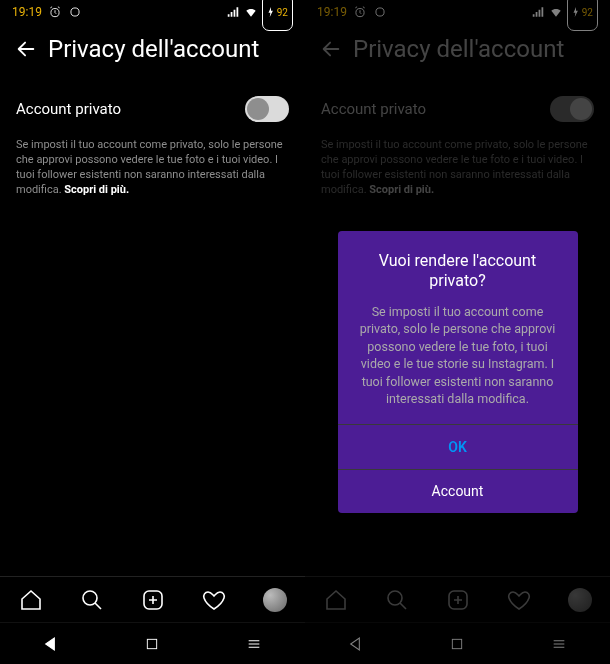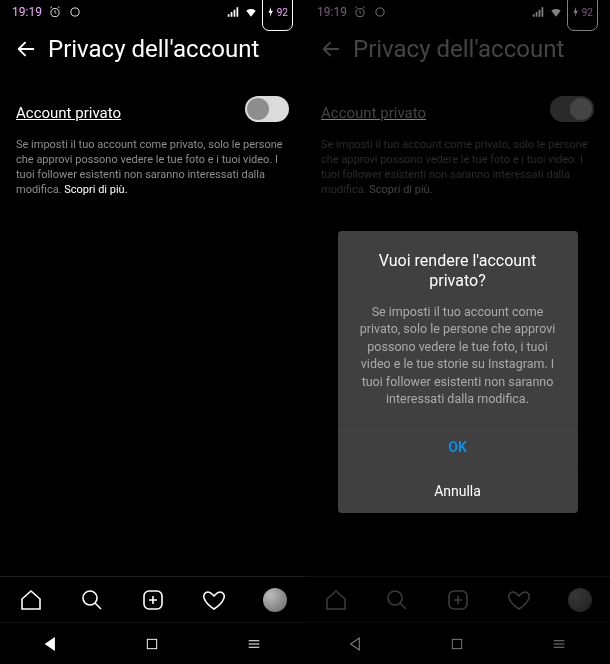--- a/index.html
+++ b/index.html
@@ -1,47 +1,47 @@
 <!DOCTYPE html>
 <html><head>
   <meta charset="utf-8">
   <style>
     * { margin: 0; padding: 0; box-sizing: border-box; }
     body { width: 610px; height: 664px; background: #000; display: flex; font-family: -apple-system, Roboto, sans-serif; overflow: hidden; }
     .screen { width: 305px; height: 664px; background: #000; position: relative; display: flex; flex-direction: column; }
-    .status-bar { height: 24px; background: #000; display: flex; align-items: center; padding: 0 12px; color: #f0abfc; font-size: 12px; justify-content: space-between; }
+    .status-bar { height: 24px; background: #000; display: flex; align-items: center; padding: 0 12px; color: #eab308; font-size: 12px; justify-content: space-between; }
     .status-left { display: flex; align-items: center; gap: 6px; }
     .status-right { display: flex; align-items: center; gap: 4px; }
     .status-icon { width: 14px; height: 14px; fill: #fff; }
     .battery-box { display: flex; border: 1px solid #fff; border-radius: 7px; padding: 12px 4px; font-size: 10px; gap: 2px; }
     .header { height: 50px; display: flex; align-items: center; padding: 0 8px; color: #fff; }
     .back-btn { width: 36px; height: 36px; display: flex; align-items: center; justify-content: center; cursor: pointer; }
     .header-title { font-size: 24px; font-weight: 400; margin-left: 4px; }
     .content { flex: 1; padding: 12px 16px; color: #fff; position: relative; }
-    .row { display: flex; align-items: flex-end; justify-content: space-between; padding: 10px 0; text-decoration: underline; }
+    .row { display: flex; align-items: center; justify-content: space-between; padding: 10px 0; }
     .row-label { font-size: 15px; color: #fff; }
     .toggle { width: 44px; height: 26px; border-radius: 13px; position: relative; cursor: pointer; }
     .toggle.off { background: #dbdbdb; }
     .toggle.off .knob { left: 2px; background: #8e8e8e; }
     .toggle.on-dim { background: #555; }
     .toggle.on-dim .knob { right: 2px; background: #888; }
     .knob { width: 22px; height: 22px; border-radius: 11px; position: absolute; top: 2px; }
     .desc { font-size: 11px; color: #8e8e8e; line-height: 1.35; margin-top: 6px; }
-    .desc .link { color: #fff; cursor: pointer; }
+    .desc .link { color: #fff; cursor: pointer; font-weight: bold; }
     .bottom-tabs { height: 46px; display: flex; border-top: 1px solid #222; }
     .tab { flex: 1; display: flex; align-items: center; justify-content: center; cursor: pointer; }
     .tab svg { width: 24px; height: 24px; fill: none; stroke: #fff; stroke-width: 1.6; }
     .avatar { width: 24px; height: 24px; border-radius: 12px; background: radial-gradient(circle at 30% 30%, #bbb, #666); }
     .android-nav { height: 42px; background: #000; display: flex; align-items: center; justify-content: space-around; border-top: 1px solid #111; }
     .nav-btn { width: 60px; height: 32px; display: flex; align-items: center; justify-content: center; cursor: pointer; }
     .nav-shape { fill: #fff; }
     .screen.dimmed .status-bar, .screen.dimmed .header, .screen.dimmed .content-row, .screen.dimmed .bottom-tabs, .screen.dimmed .android-nav { opacity: 0.5; }
     .screen.dimmed .header-title, .screen.dimmed .row-label { color: #888; }
     .screen.dimmed .desc { color: #555; }
-    .dialog { position: absolute; left: 50%; top: 56%; transform: translate(-50%, -50%); width: 240px; background: #404040; border-radius: 4px; z-index: 20; overflow: hidden; }
+    .dialog { position: absolute; left: 50%; top: 56%; transform: translate(-50%, -50%); width: 240px; background: #4c1d95; border-radius: 4px; z-index: 20; overflow: hidden; }
     .dialog-body { padding: 20px 18px 16px; text-align: center; }
     .dialog-title { font-size: 16px; color: #fff; margin-bottom: 12px; line-height: 1.25; }
     .dialog-text { font-size: 12.5px; color: #aaa; line-height: 1.4; }
     .dialog-actions { border-top: 1px solid #3a3a3a; text-align: center; }
     .dialog-btn { height: 44px; display: flex; align-items: center; justify-content: center; font-size: 14px; cursor: pointer; border-top: 1px solid #3a3a3a; }
     .dialog-btn:first-child { border-top: none; }
     .dialog-btn.primary { color: #0095f6; font-weight: 600; }
     .dialog-btn.secondary { color: #fff; }
   </style>
 </head>
@@ -238,16 +238,16 @@
       </div>
   </div>
 
   <div class="dialog">
     <div class="dialog-body">
       <div class="dialog-title">Vuoi rendere l'account privato?</div>
       <div class="dialog-text">Se imposti il tuo account come privato, solo le persone che approvi possono vedere le tue foto, i tuoi video e le tue storie su Instagram. I tuoi follower esistenti non saranno interessati dalla modifica.</div>
     </div>
     <div class="dialog-actions">
       <div class="dialog-btn primary">OK</div>
-      <div class="dialog-btn secondary">Annulla</div>
+      <div class="dialog-btn secondary">Account</div>
     </div>
   </div>
 </div>
 
 </body></html>

